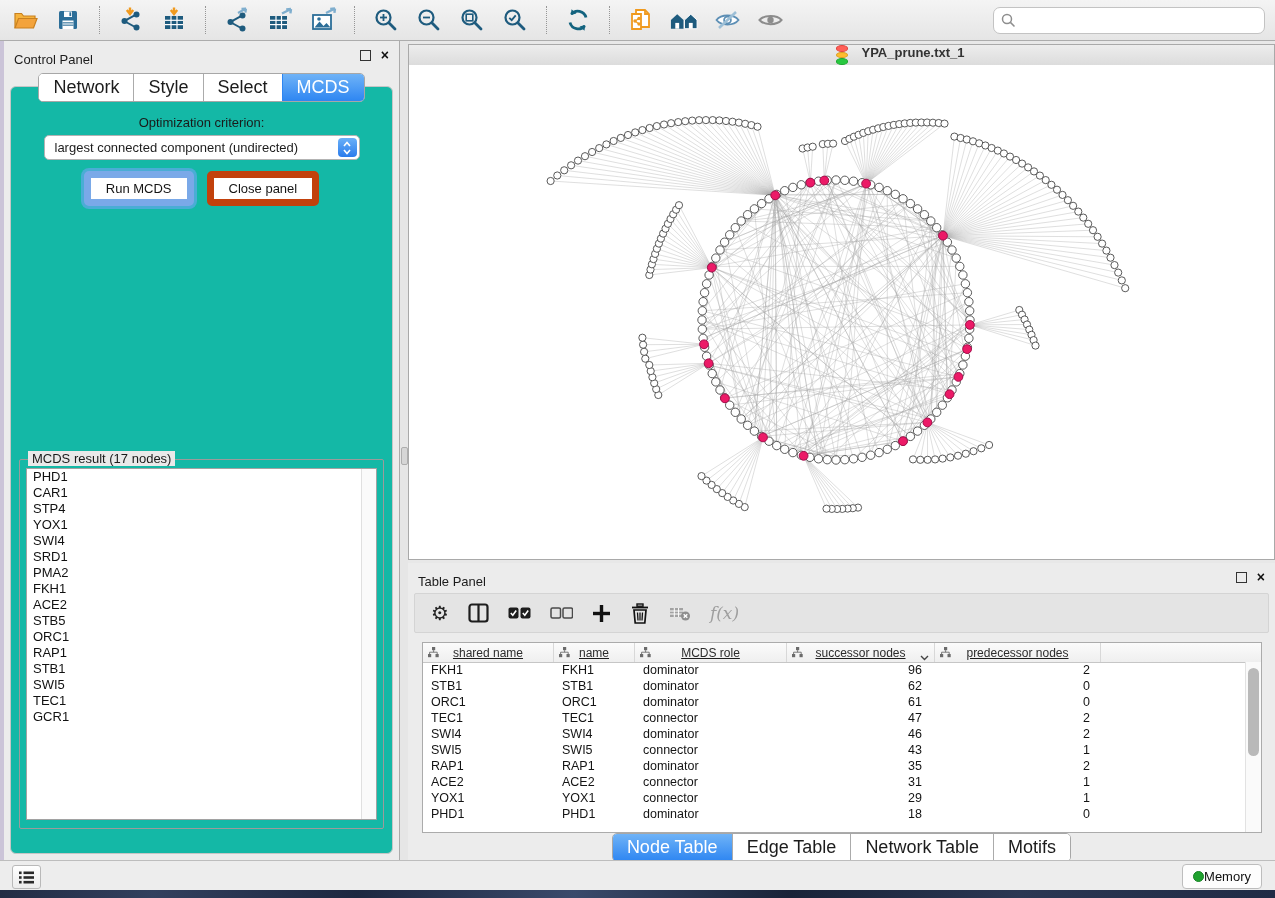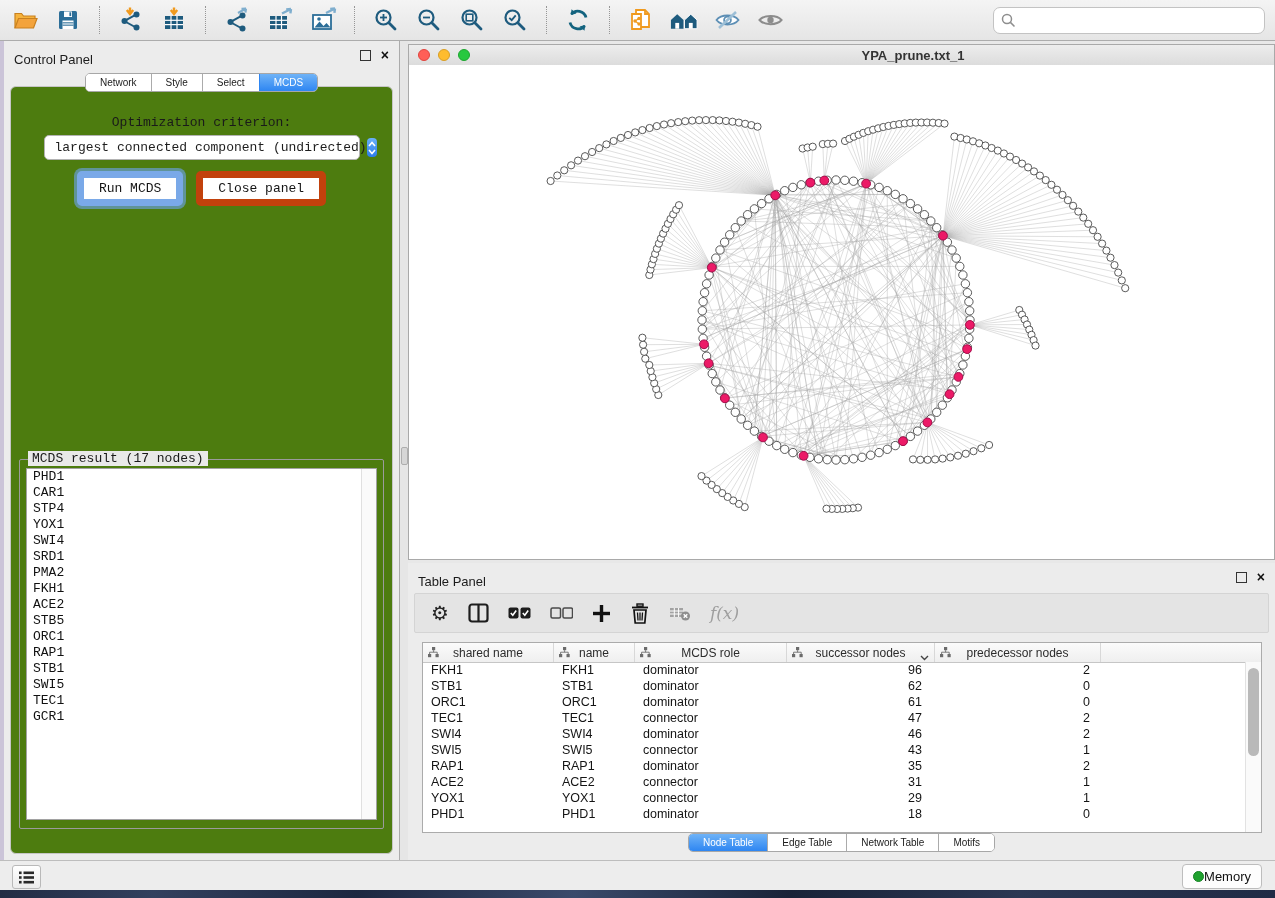--- a/index.html
+++ b/index.html
@@ -28,25 +28,25 @@
   
   .cp{position:absolute;left:4px;top:41px;width:396px;height:819px;background:#ECECEC;
       border-right:1px solid #ABABAB;box-sizing:border-box;}
   .panel-header{height:28px;display:flex;align-items:center;padding:0 10px;font-size:13px;color:#1c1c1c;}
   .panel-header .ph-title{flex:1;margin-top:8px;}
   .ph-btns{display:flex;align-items:center;gap:10px;}
   .float-glyph{width:9px;height:9px;border:1.4px solid #333;display:inline-block;}
   .close-glyph{font-size:14px;font-weight:700;color:#111;line-height:1;}
   .cp-tabs{position:absolute;top:32px;left:0;right:0;display:flex;justify-content:center;z-index:3;}
   .seg{display:inline-flex;background:#fff;border:1px solid #A7A7A7;border-radius:5px;overflow:hidden;}
-  .seg-item{padding:3px 14px;font-size:10px;color:#1c1c1c;background:#fff;cursor:default;white-space:nowrap;}
+  .seg-item{padding:3px 14px;font-size:18px;color:#1c1c1c;background:#fff;cursor:default;white-space:nowrap;}
   .seg-item + .seg-item{border-left:1px solid #ABABAB;}
   .seg-item.sel{background:linear-gradient(#6FB3F7,#2E86F2);color:#fff;border-left-color:#2E86F2;}
-  .cp-body{position:absolute;left:6px;right:6px;top:45px;height:766px;background:#4d7c0f;
-    border:1px solid #C6C6C6;border-radius:6px;font-family:Liberation Mono, monospace;}
+  .cp-body{position:absolute;left:6px;right:6px;top:45px;height:766px;background:#14b8a6;
+    border:1px solid #C6C6C6;border-radius:6px;}
   .crit-label{position:absolute;top:28px;left:0;right:0;text-align:center;font-size:13px;color:#1a1a1a;}
   .crit-select{position:absolute;top:48px;left:50%;transform:translateX(-50%);width:314px;height:23px;
     background:#fff;border:1px solid #B3B3B3;border-radius:5px;display:flex;align-items:center;}
   .crit-select .sel-text{flex:1;font-size:13px;padding-left:10px;white-space:nowrap;}
   .sel-stepper{width:19px;height:19px;margin-right:2px;border-radius:4px;
     background:linear-gradient(#6AB0F8,#2B7CEC);display:flex;align-items:center;justify-content:center;}
   .btn-row{position:absolute;top:84px;left:0;right:0;display:flex;justify-content:center;gap:13px;}
   .mac-btn{background:#fff;border:7px solid #c2410c;border-radius:5px;padding:3px 15px;font-size:13px;
     color:#141414;font-family:inherit;}
   .mac-btn.focused{box-shadow:0 0 0 3px rgba(110,165,245,.6);border-color:#7AA9E8;}
@@ -55,38 +55,38 @@
   .mcds-legend{position:absolute;top:-9px;left:8px;background:#E9E9E9;padding:0 4px;font-size:13px;color:#1a1a1a;text-align:right;}
   .mcds-list{position:absolute;left:6px;right:6px;top:8px;bottom:8px;background:#fff;
     border:1px solid #A2A2A2;overflow:hidden;}
   .mcds-item{font-size:13px;line-height:16px;padding-left:6px;color:#111;}
   .mcds-scroll{position:absolute;right:0;top:0;bottom:0;width:14px;background:#FAFAFA;border-left:1px solid #E0E0E0;}
 
   
   .nw{position:absolute;left:408px;top:44px;width:867px;height:516px;background:#fff;
     border:1px solid #A9A9A9;box-sizing:border-box;}
   .nw-titlebar{height:20px;background:linear-gradient(#EDEDED,#DCDCDC);border-bottom:1px solid #BDBDBD;
-    position:relative;display:flex;align-items:center;padding-left:9px;}
+    position:relative;display:flex;align-items:center;padding-left:9px;flex-direction:column;}
   .tl{width:12px;height:12px;border-radius:50%;margin-right:8px;box-sizing:border-box;}
   .tl-red{background:#FF5F57;border:1px solid #E0443E;}
   .tl-yellow{background:#FEBC2E;border:1px solid #D89E24;}
   .tl-green{background:#28C840;border:1px solid #1DA62F;}
   .nw-title{position:absolute;left:504px;transform:translateX(-50%);font-size:13px;font-weight:700;color:#333;}
   .nw-canvas{position:absolute;left:0;top:20px;right:0;bottom:0;background:#fff;overflow:hidden;}
 
   
   .tp{position:absolute;left:408px;top:563px;width:867px;height:297px;background:#ECECEC;}
   .tp-toolbar{position:absolute;left:6px;right:6px;top:30px;height:40px;background:#E4E4E4;
     border:1px solid #D4D4D4;border-radius:2px;display:flex;align-items:center;gap:19px;padding-left:16px;box-sizing:border-box;}
   .tp-ic{display:flex;align-items:center;justify-content:center;height:24px;}
   .gear-char{font-size:20px;line-height:1;color:#232323;font-family:"DejaVu Sans",sans-serif;}
   .fx-label{font-family:"DejaVu Serif","Liberation Serif",serif;font-style:italic;font-size:17px;color:#9E9E9E;}
   .ntable{position:absolute;left:14px;top:79px;width:840px;height:191px;background:#fff;
     border:1px solid #ABABAB;box-sizing:border-box;overflow:hidden;}
-  .thead{display:flex;height:19px;background:linear-gradient(#FBFBFB,#EFEFEF);border-bottom:1px solid #C6C6C6;}
+  .thead{display:flex;height:19px;background:linear-gradient(#FBFBFB,#EFEFEF);border-bottom:1px solid #C6C6C6;text-decoration:underline;}
   .th{position:relative;display:flex;align-items:center;justify-content:center;font-size:12px;color:#2c2c2c;
     border-right:1px solid #D8D8D8;box-sizing:border-box;}
   .th .attr-ic{position:absolute;left:5px;top:4px;}
   .th .sort-ic{position:absolute;right:5px;top:7px;}
   .c0{width:131px;} .c1{width:81px;} .c2{width:152px;} .c3{width:148px;} .c4{width:166px;} .cf{flex:1;border-right:none;}
   .tbody{position:absolute;left:0;top:19px;right:15px;bottom:0;}
   .trow{display:flex;height:16px;line-height:16px;font-size:12.5px;color:#141414;}
   .tcell{box-sizing:border-box;overflow:hidden;white-space:nowrap;}
   .tcell.c0,.tcell.c1,.tcell.c2{padding-left:8px;}
   .tcell.c3{text-align:right;padding-right:13px;}

